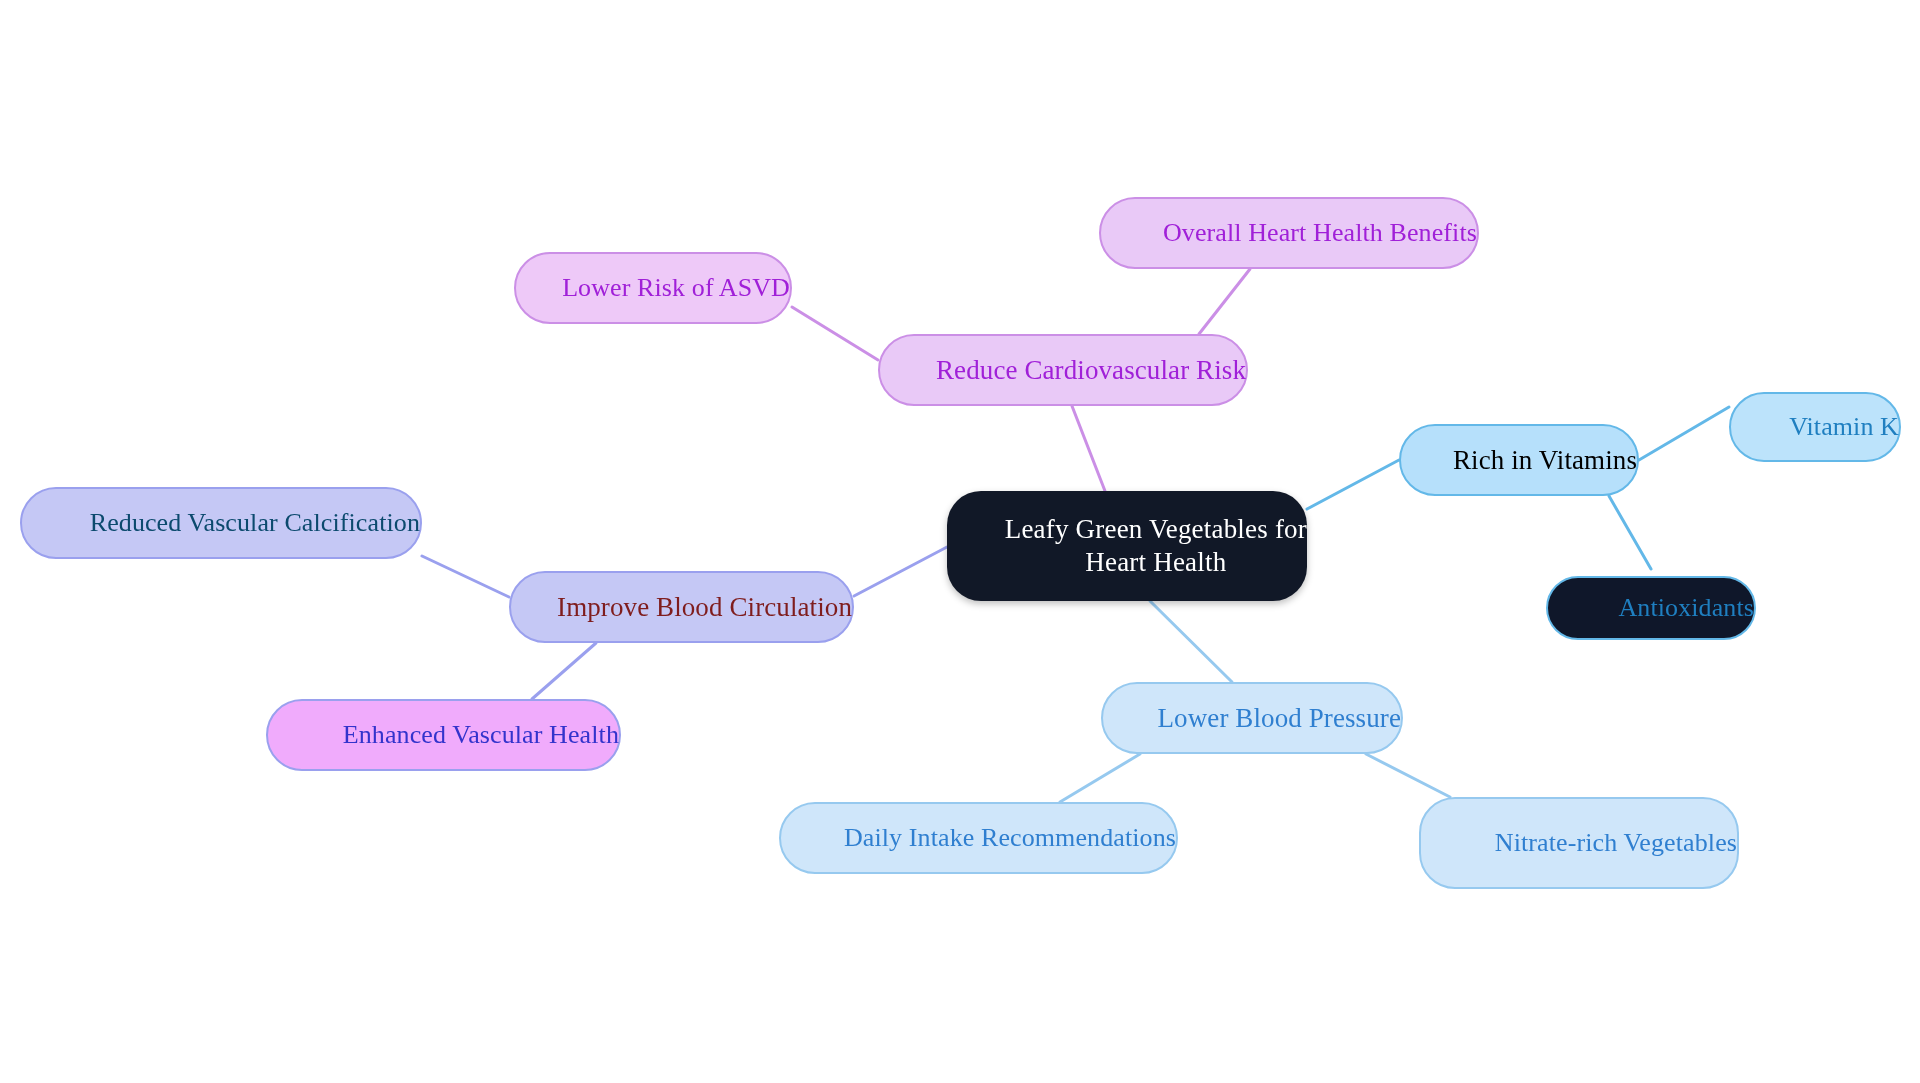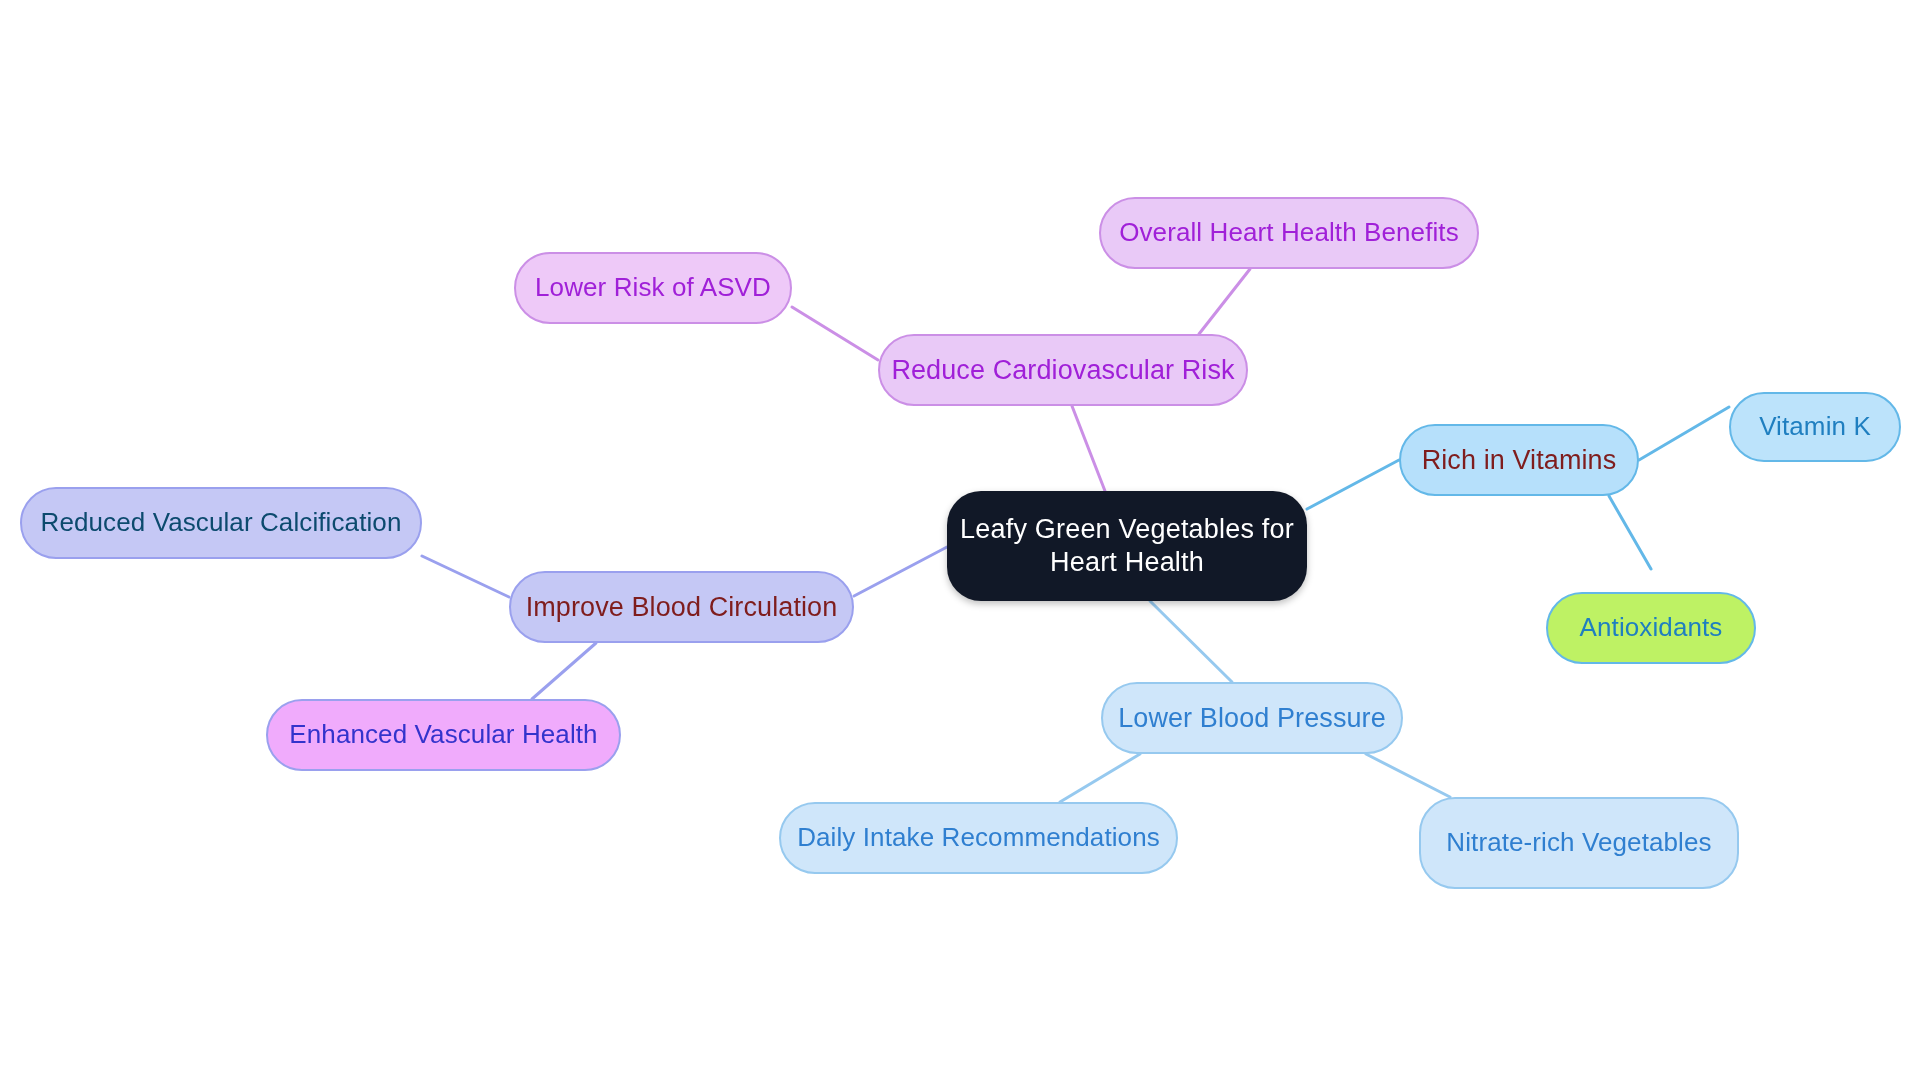--- a/index.html
+++ b/index.html
@@ -23,28 +23,29 @@
     top: 0;
     width: 1920px;
     height: 1083px;
     pointer-events: none;
   }
   .node {
     position: absolute;
     box-sizing: border-box;
     display: flex;
     align-items: center;
-    justify-content: center;
+    justify-content: flex-end;
     text-align: center;
     border-radius: 36px;
     border-style: solid;
     border-width: 2px;
     white-space: pre-line;
     line-height: 1.22;
     letter-spacing: 0.1px;
+    font-family: Liberation Serif, serif;
   }
   .node.root {
     border-radius: 34px;
     border-width: 0;
     box-shadow: 0 3px 7px rgba(0,0,0,0.25);
     font-size: 27px;
     letter-spacing: 0.2px;
   }
   .node.lvl1 { font-size: 27px; }
   .node.lvl2 { font-size: 26px; }
@@ -63,23 +64,23 @@
       <line x1="947" y1="547" x2="854" y2="596" stroke="#9aa0ee" stroke-width="3" stroke-linecap="round"></line>
       <line x1="509" y1="597" x2="422" y2="556" stroke="#9aa0ee" stroke-width="3" stroke-linecap="round"></line>
       <line x1="596" y1="643" x2="532" y2="699" stroke="#9aa0ee" stroke-width="3" stroke-linecap="round"></line>
       <line x1="1105" y1="491" x2="1072" y2="406" stroke="#cb8fe6" stroke-width="3" stroke-linecap="round"></line>
       <line x1="878" y1="360" x2="792" y2="307" stroke="#cb8fe6" stroke-width="3" stroke-linecap="round"></line>
       <line x1="1199" y1="334" x2="1250" y2="269" stroke="#cb8fe6" stroke-width="3" stroke-linecap="round"></line>
     </svg>
   <div id="nodes">
       <div class="node root" style="left: 947px; top: 491px; width: 360px; height: 110px; background: rgb(17, 24, 39); color: rgb(255, 255, 255); border-color: rgb(17, 24, 39);"><span>Leafy Green Vegetables for
 Heart Health</span></div>
-      <div class="node lvl1" style="left: 1399px; top: 424px; width: 240px; height: 72px; background: rgb(182, 224, 251); color: #7f1d1d; border-color: rgb(99, 184, 232);"><span>Rich in Vitamins</span></div>
+      <div class="node lvl1" style="left: 1399px; top: 424px; width: 240px; height: 72px; background: rgb(182, 224, 251); color: #000000; border-color: rgb(99, 184, 232);"><span>Rich in Vitamins</span></div>
       <div class="node lvl2" style="left: 1729px; top: 372px; width: 172px; height: 70px; background: rgb(188, 227, 251); color: rgb(31, 127, 192); border-color: rgb(99, 184, 232); margin-top: 20px;"><span>Vitamin K</span></div>
-      <div class="node lvl2" style="left: 1546px; top: 592px; width: 210px; height: 72px; background: #bef264; color: rgb(31, 127, 192); border-color: rgb(99, 184, 232);"><span>Antioxidants</span></div>
+      <div class="node lvl2" style="left: 1546px; top: 576px; width: 210px; height: 64px; background: #0f172a; color: rgb(31, 127, 192); border-color: rgb(99, 184, 232);"><span>Antioxidants</span></div>
       <div class="node lvl1" style="left: 1101px; top: 682px; width: 302px; height: 72px; background: rgb(207, 230, 250); color: rgb(47, 127, 208); border-color: rgb(150, 201, 239);"><span>Lower Blood Pressure</span></div>
       <div class="node lvl2" style="left: 779px; top: 802px; width: 399px; height: 72px; background: rgb(207, 230, 250); color: rgb(47, 127, 208); border-color: rgb(150, 201, 239);"><span>Daily Intake Recommendations</span></div>
       <div class="node lvl2" style="left: 1419px; top: 797px; width: 320px; height: 92px; background: rgb(207, 230, 250); color: rgb(47, 127, 208); border-color: rgb(150, 201, 239);"><span>Nitrate-rich Vegetables</span></div>
       <div class="node lvl1" style="left: 509px; top: 571px; width: 345px; height: 72px; background: rgb(197, 200, 245); color: #7f1d1d; border-color: rgb(154, 160, 238);"><span>Improve Blood Circulation</span></div>
       <div class="node lvl2" style="left: 20px; top: 487px; width: 402px; height: 72px; background: rgb(197, 200, 245); color: #0c4a6e; border-color: rgb(154, 160, 238);"><span>Reduced Vascular Calcification</span></div>
       <div class="node lvl2" style="left: 266px; top: 699px; width: 355px; height: 72px; background: #f0abfc; color: rgb(51, 51, 204); border-color: rgb(154, 160, 238);"><span>Enhanced Vascular Health</span></div>
       <div class="node lvl1" style="left: 878px; top: 334px; width: 370px; height: 72px; background: rgb(233, 201, 247); color: rgb(160, 32, 216); border-color: rgb(203, 143, 230);"><span>Reduce Cardiovascular Risk</span></div>
       <div class="node lvl2" style="left: 514px; top: 252px; width: 278px; height: 72px; background: rgb(238, 201, 248); color: rgb(160, 32, 216); border-color: rgb(203, 143, 230);"><span>Lower Risk of ASVD</span></div>
       <div class="node lvl2" style="left: 1099px; top: 197px; width: 380px; height: 72px; background: rgb(233, 201, 247); color: rgb(160, 32, 216); border-color: rgb(203, 143, 230);"><span>Overall Heart Health Benefits</span></div>
     </div>

